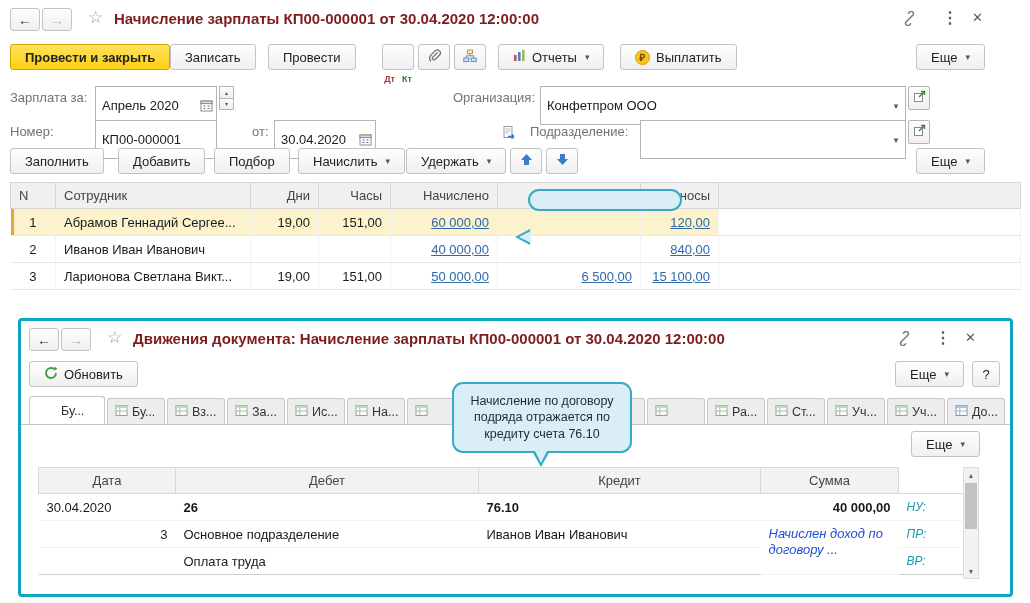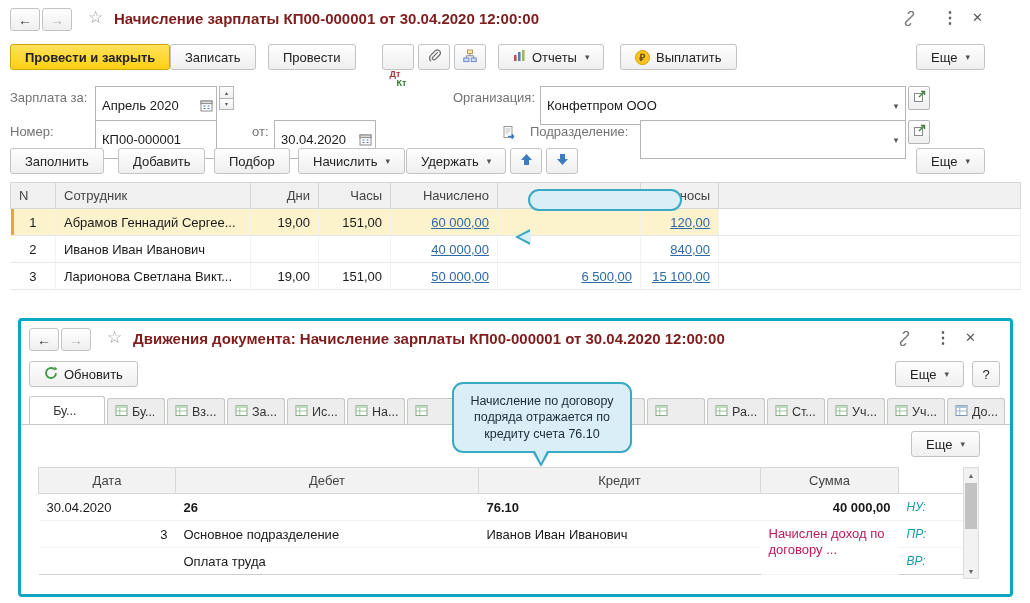--- a/index.html
+++ b/index.html
@@ -30,21 +30,21 @@
   .in-btn { width:20px; height:22px; display:flex; align-items:center; justify-content:center; cursor:pointer; }
   .combo-caret { width:18px; text-align:center; font-size:9px; color:#555; cursor:pointer; }
   .sq-btn { position:absolute; width:22px; height:24px; border:1px solid #b5b5b5; border-radius:2px;
             background:linear-gradient(#fefefe,#efefef); display:flex; align-items:center; justify-content:center; cursor:pointer; }
   .spinner { position:absolute; width:15px; height:24px; display:flex; flex-direction:column; }
   .sp-btn { flex:1; border:1px solid #b5b5b5; background:linear-gradient(#fefefe,#eee); font-size:6px;
             display:flex; align-items:center; justify-content:center; color:#555; cursor:pointer; }
   .sp-btn + .sp-btn { border-top:none; }
   .ico-plain { position:absolute; width:24px; height:22px; display:flex; align-items:center; justify-content:center; cursor:pointer; }
 
-  .dtkt { display:flex; flex-direction:column; font-size:9px; line-height:9px; font-weight:normal; font-style:normal;margin-top:44px; }
+  .dtkt { display:flex; flex-direction:row; font-size:9px; line-height:9px; font-weight:normal; font-style:normal;margin-top:44px; }
   .dtkt .dt { color:#a83838; } .dtkt .kt { color:#2f7a2f; padding-left:7px; }
   .dtkt.small { font-size:6.5px; line-height:6.5px; }
   .dtkt.small .kt { padding-left:5px; }
   .rub-ico { width:15px; height:15px; border-radius:50%; background:#f7c51e; border:1px solid #d8a200;
              color:#5d4300; font-size:10px; font-weight:bold; display:flex; align-items:center; justify-content:center; }
 
   
   .grid-wrap { position:absolute; left:10px; top:182px; width:1010px; }
   table.grid { border-collapse:collapse; table-layout:fixed; width:1010px; }
   table.grid th { background:#f0f0f0; border:1px solid #d6d6d6; border-width:1px 1px 1px 0; height:26px;
@@ -82,21 +82,21 @@
   table.mgrid th { background:#f2f2f2; border:1px solid #d8d8d8; border-width:1px 1px 1px 0; height:26px;
                    font-weight:normal; color:#444; padding:0 8px; text-align:center; white-space:nowrap; }
   table.mgrid th:first-child { border-left:1px solid #d8d8d8; }
   table.mgrid th.no-b { border:none; border-bottom:1px solid #d8d8d8; background:#fff; }
   table.mgrid td { height:27px; padding:0 8px; border-bottom:1px solid #f3f3f3; vertical-align:middle;
                    overflow:hidden; white-space:nowrap; }
   table.mgrid tr:last-child td { border-bottom:1px solid #cfcfcf; }
   table.mgrid td.acct { font-weight:bold; }
   table.mgrid td.sum-b { font-weight:bold; text-align:right; }
   table.mgrid td.r { text-align:right; }
-  table.mgrid td.note { color:#be185d; white-space:normal; vertical-align:top; padding-top:5px; line-height:1.25; }
+  table.mgrid td.note { font-style:italic; color:#1d4ed8; white-space:normal; vertical-align:top; padding-top:5px; line-height:1.25; }
   table.mgrid td.tag { font-style:italic; color:#189aa8; font-size:12px; }
   .vscroll { position:absolute; left:942px; top:146px; width:16px; height:112px; background:#f2f2f2; border:1px solid #dcdcdc; }
   .vs-arr { position:absolute; left:0; width:14px; height:14px; display:flex; align-items:center; justify-content:center;
             font-size:7px; color:#666; cursor:pointer; }
   .vs-thumb { position:absolute; left:1px; top:15px; width:12px; height:46px; background:#c2c2c2; cursor:pointer; }
 </style>
 </head>
 <body>
 
 <div class="canvas">

